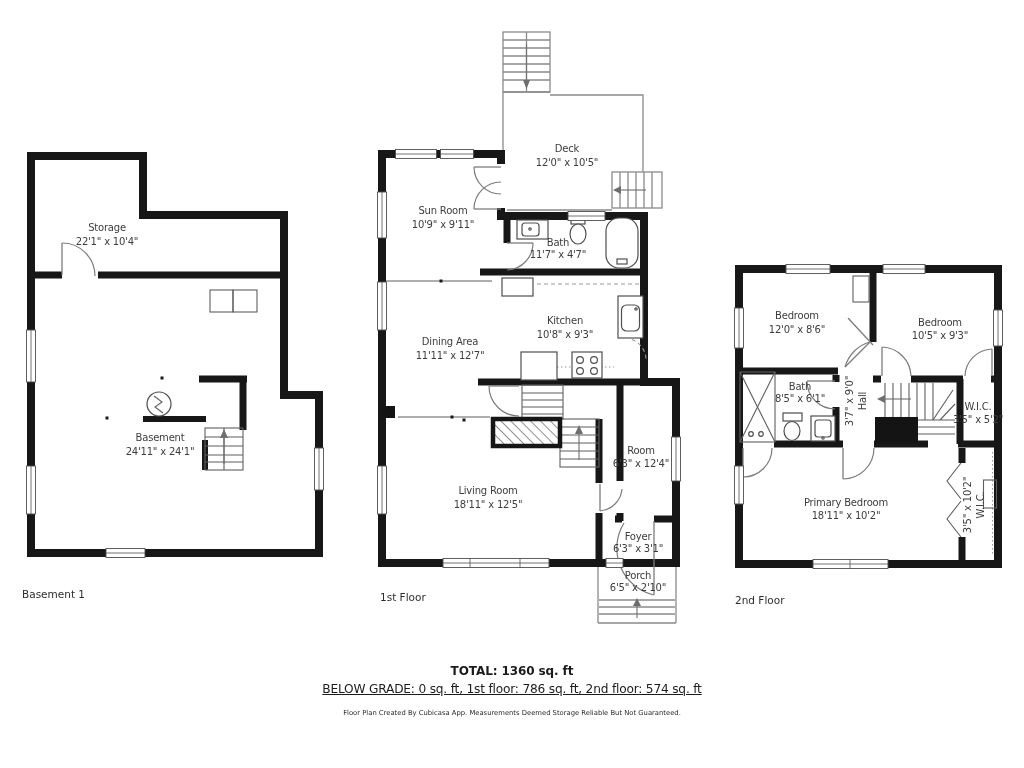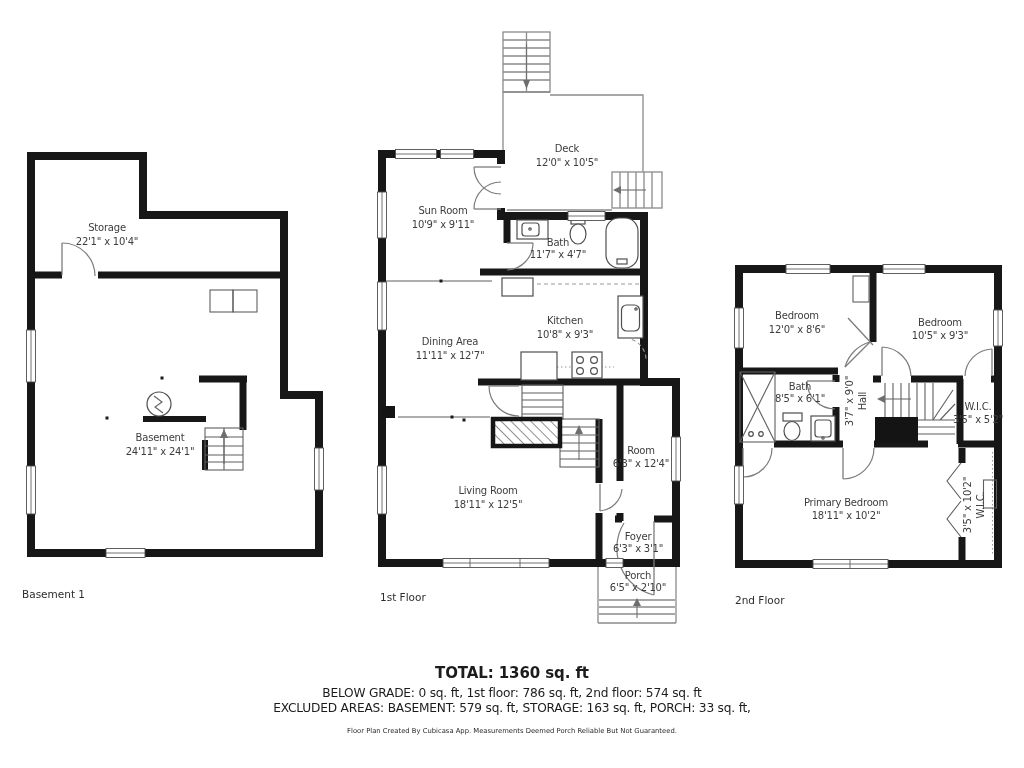--- a/index.html
+++ b/index.html
@@ -22,22 +22,22 @@
   .void{fill:#141414;}
   .nodedot{fill:#1a1a1a;}
   .arrow{stroke:#6e6e6e;stroke-width:1.1;fill:none;}
   .ahead{fill:#6e6e6e;stroke:none;}
   text{fill:#3d3d3d;font-size:10px;font-family:"DejaVu Sans","Liberation Sans",sans-serif;}
   .rname,.rdims{text-anchor:middle;letter-spacing:-0.2px;}
   .flabel{font-size:10.5px;fill:#2d2d2d;text-anchor:start;}
 
   
   .summary{position:absolute;left:0;top:664px;width:1024px;text-align:center;color:#1c1c1c;}
-  .summary .total{font-size:15px;font-weight:bold;margin-bottom:4px;letter-spacing:-0.1px;}
-  .summary .line{font-size:12.2px;line-height:14.6px;letter-spacing:-0.2px;}
+  .summary .total{font-size:12px;font-weight:bold;margin-bottom:4px;letter-spacing:-0.1px;}
+  .summary .line{font-size:12.2px;line-height:14.6px;letter-spacing:-0.2px;text-decoration:underline;}
   .summary .disclaimer{font-size:6.8px;color:#2a2a2a;margin-top:12px;letter-spacing:0;}
 </style>
 </head>
 <body>
 
 <div class="canvas">
 <svg class="plan-svg" viewBox="0 0 1024 768">
   <defs>
     <pattern id="hatch" width="7" height="7" patternUnits="userSpaceOnUse" patternTransform="rotate(-45)">
       <line x1="0" y1="0" x2="0" y2="7" stroke="#6a6a6a" stroke-width="1.5"></line>
@@ -352,16 +352,15 @@
     <text class="rdims" x="846" y="519">18'11" x 10'2"</text>
     <text class="rdims" transform="rotate(-90 971 505)" x="971" y="505">3'5" x 10'2"</text>
     <text class="rname" transform="rotate(-90 984 505)" x="984" y="505">W.I.C.</text>
     <text class="flabel" x="735" y="604">2nd Floor</text>
   </g>
 </svg>
 
 <div class="summary">
   <div class="total">TOTAL: 1360 sq. ft</div>
   <div class="line">BELOW GRADE: 0 sq. ft, 1st floor: 786 sq. ft, 2nd floor: 574 sq. ft</div>
-  <div class="line">EXCLUDED AREAS: BASEMENT: 579 sq. ft, STORAGE: 163 sq. ft, PORCH: 33 sq. ft,</div>
-  <div class="disclaimer">Floor Plan Created By Cubicasa App. Measurements Deemed Porch Reliable But Not Guaranteed.</div>
+  <div class="disclaimer">Floor Plan Created By Cubicasa App. Measurements Deemed Storage Reliable But Not Guaranteed.</div>
 </div>
 </div>
 
 </body></html>

